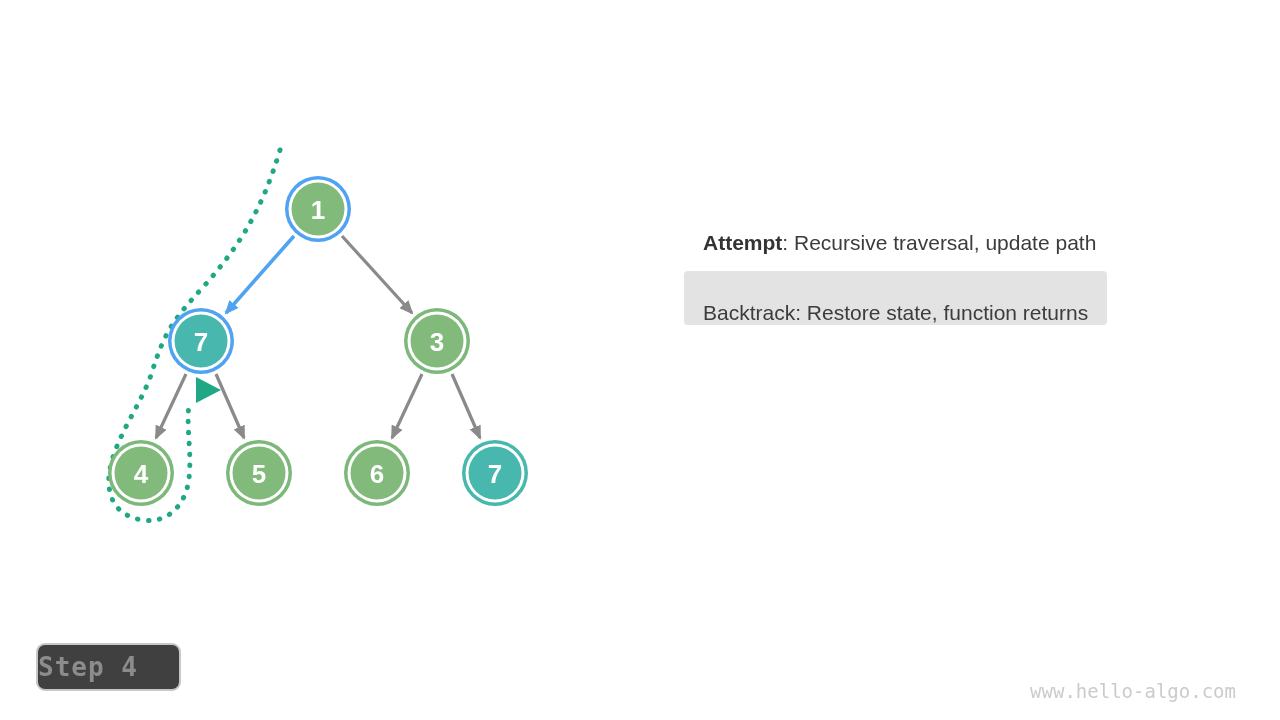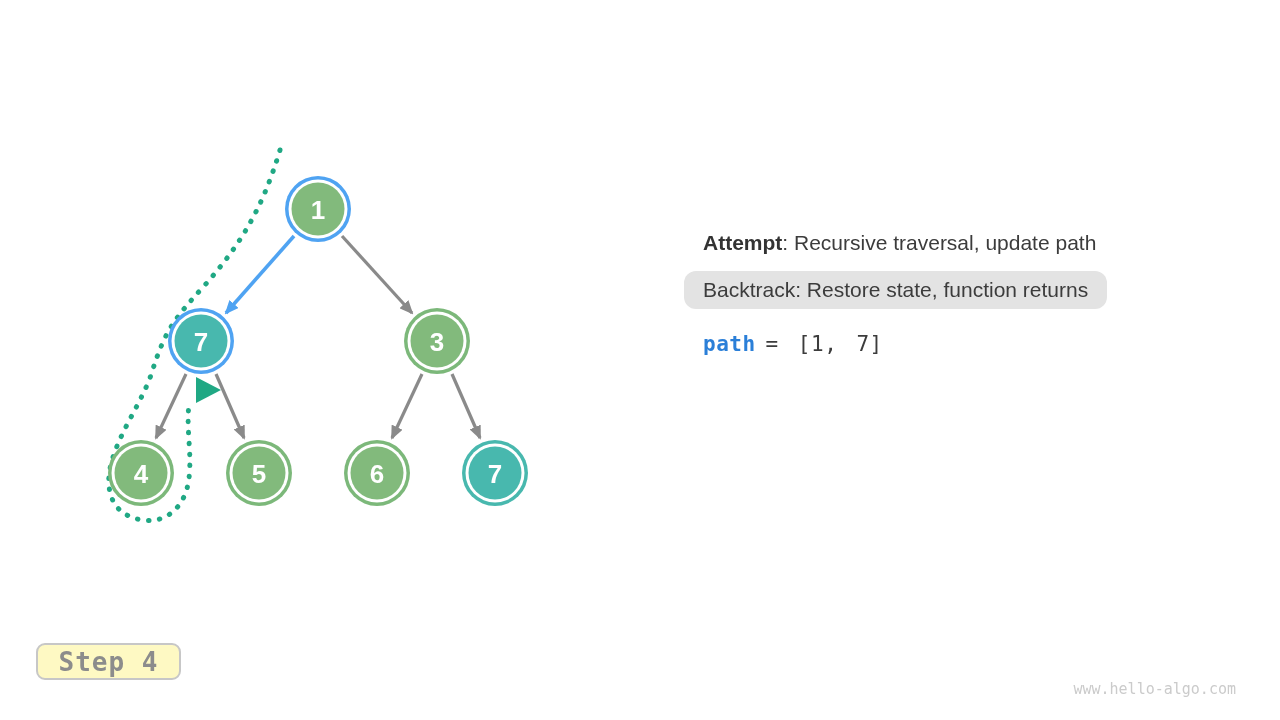--- a/index.html
+++ b/index.html
@@ -56,25 +56,25 @@
     white-space: nowrap;
     font-size: 21px;
     color: var(--text-dark);
     line-height: 26px;
   }
   .info-line .lbl { font-weight: 700; color: #333333; margin-top: 24px; }
   .attempt-line   { left: 703px; top: 230px; }
   .backtrack-box {
     position: absolute;
     left: 684px; top: 271px;
-    height: 38px;
+    height: 54px;
     padding: 0 19px;
-    border-radius: 12px;
+    border-radius: 4px;
     background: var(--highlight-bg);
-    display: flex; align-items: center;
+    display: flex; align-items: flex-end;
     white-space: nowrap;
     font-size: 21px;
     color: var(--text-dark);
   }
   .code-line {
     position: absolute;
     white-space: nowrap;
     font-family: "DejaVu Sans Mono", monospace;
     font-size: 21px;
     color: var(--text-dark);
@@ -85,39 +85,39 @@
   .res-line  { left: 703px; top: 449px; }
   .code-name { font-weight: 700; }
   .path-line .code-name { color: var(--code-blue); }
   .res-line  .code-name { color: var(--code-teal); }
   .code-rest { margin-left: 10px; }
 
   
   .step-box {
     position: absolute;
     left: 36px; top: 643px;
-    width: 145px; height: 37px;
+    width: 145px; height: 48px;
     box-sizing: border-box;
     border: 2px solid #c7c7c7;
     border-radius: 9px;
-    background: #fef9c3;
-    display: flex; align-items: center; justify-content: center;
+    background: #404040;
+    display: flex; align-items: center; 
     font-family: "DejaVu Sans Mono", monospace;
     font-size: 26px;
     font-weight: 700;
     color: var(--muted-gray);
     letter-spacing: 1px;
   }
 
   
   .watermark {
     position: absolute;
     right: 44px; top: 680px;
     font-family: "DejaVu Sans Mono", monospace;
-    font-size: 15px;
+    font-size: 19px;
     color: var(--watermark-gray);
     white-space: nowrap;
   }
 </style>
 </head>
 <body>
 
 <div class="canvas">
 
   <svg class="tree-svg">
@@ -173,23 +173,20 @@
 
   <div class="info-line attempt-line">
     <span class="lbl">Attempt</span><span>: Recursive traversal, update path</span>
   </div>
 
   <div class="backtrack-box">
     <span class="lbl">Backtrack</span>
       <span>: Restore state, function returns</span>
   </div>
 
-  <div class="code-line path-line">
-    <span class="code-name">path</span><span class="code-rest">= [1, 7]</span>
-  </div>
 
 
   <div class="step-box">
     <span>Step 4</span>
   </div>
 
   <div class="watermark">www.hello-algo.com</div>
 
 </div>
 

